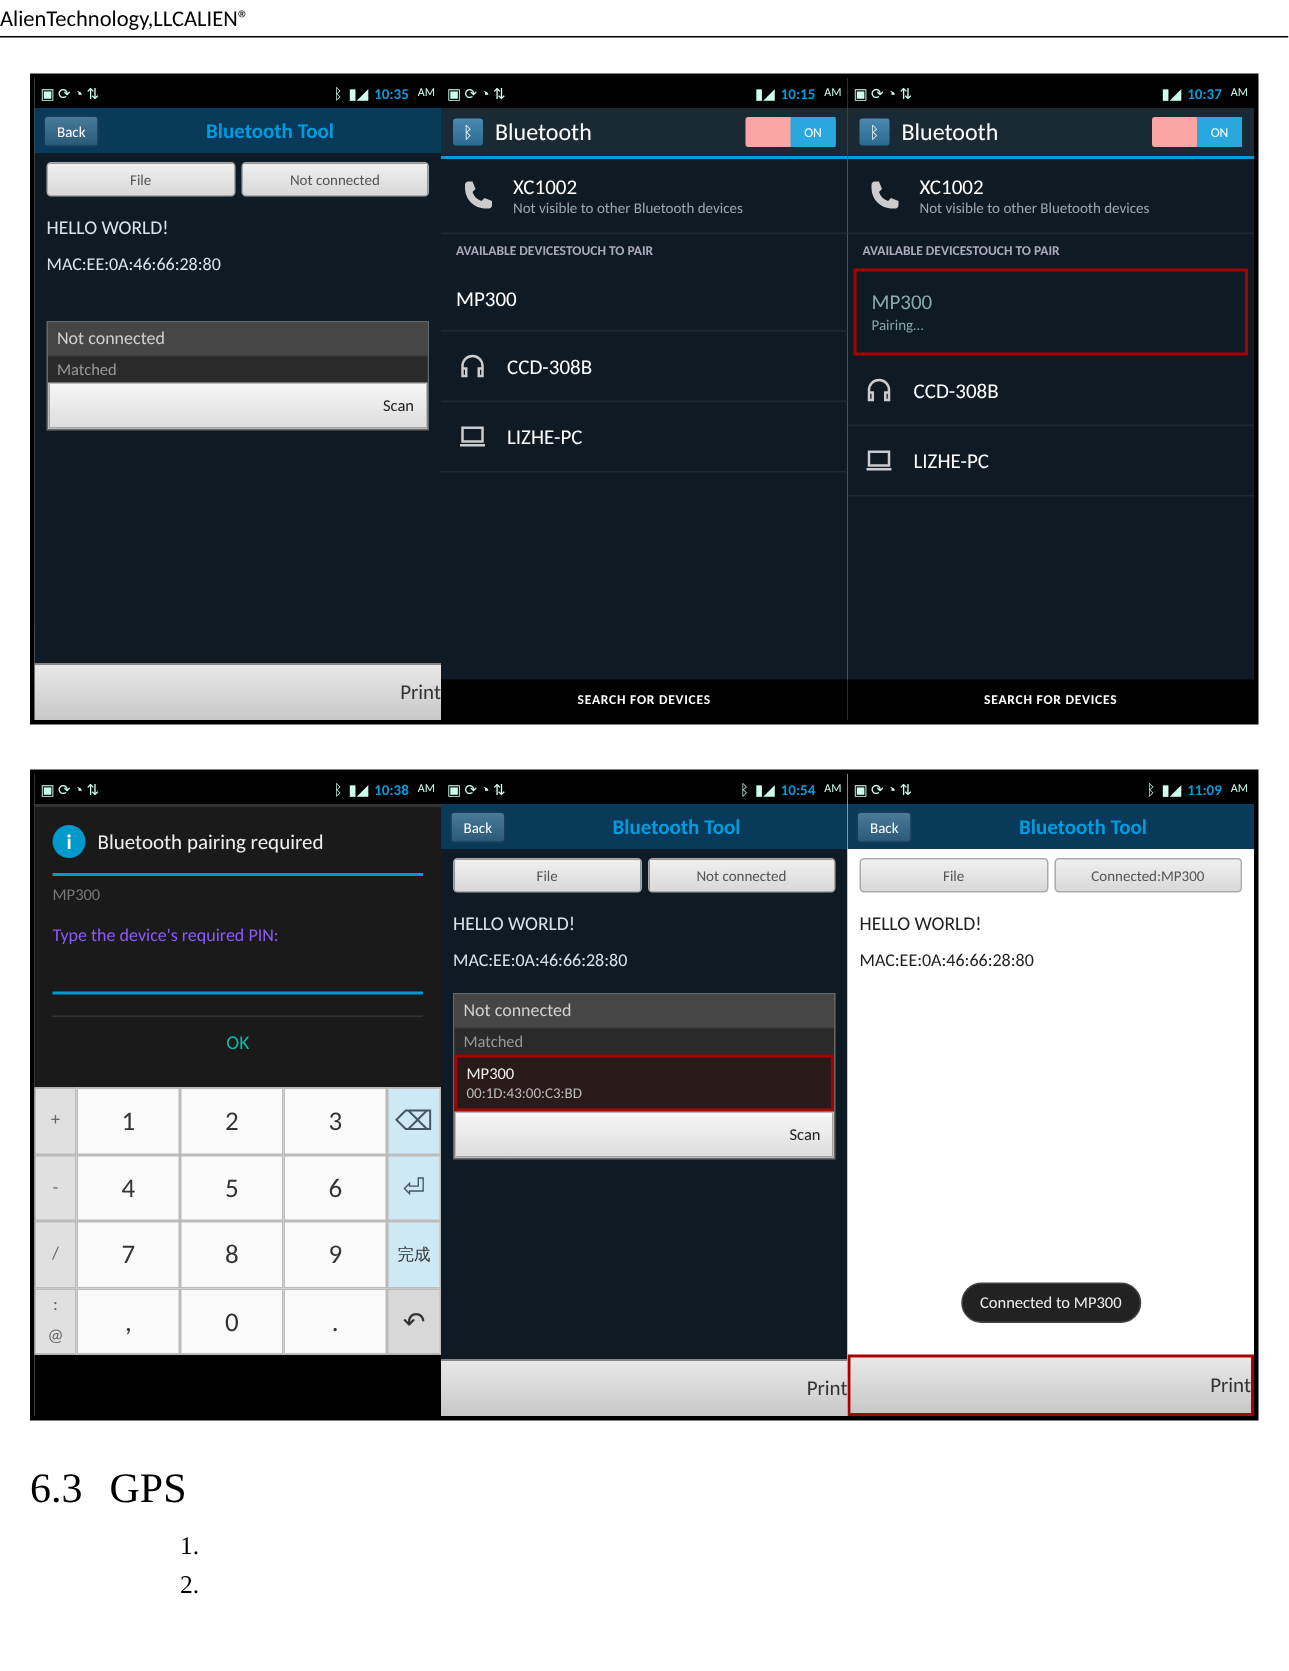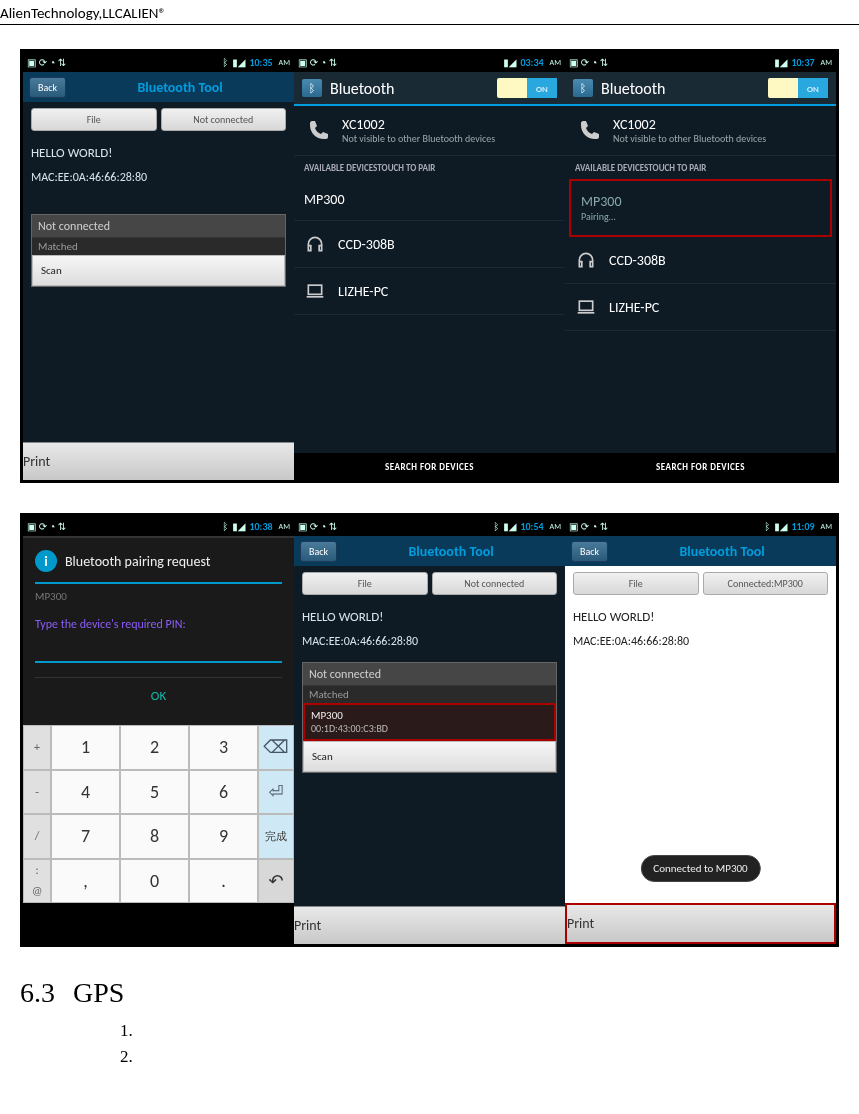--- a/index.html
+++ b/index.html
@@ -17,27 +17,27 @@
 .btn-back{background:linear-gradient(#4a7a9a,#2a5a7a);color:#fff;font-size:10px;padding:3px 8px;border-radius:3px;border:1px solid #1a3a5a}
 .bt-title{color:var(--blue-accent);font-size:14px;font-weight:bold;text-align:center;flex:1}
 .toolbtns{display:flex;gap:4px;padding:6px 8px;background:var(--bg-dark)}
 .toolbtns .btn{flex:1;background:linear-gradient(#f0f0f0,#d8d8d8);color:#555;border:1px solid #aaa;border-radius:3px;padding:4px 0;text-align:center;font-size:10px}
 .body-area{background:var(--bg-dark);padding:8px;color:#cfe;min-height:280px}
 .hello{font-size:13px;margin-bottom:10px;color:#d8e4ec}
 .mac{font-size:12px;color:#d8e4ec}
 .popup{background:#2c2c2c;border:1px solid #666;margin-top:30px}
 .popup-row{background:#464646;color:#d0d0d0;padding:4px 6px;font-size:12px;border-bottom:1px solid #333}
 .popup-matched{background:#2a2a2a;color:#999;padding:2px 6px;font-size:11px}
-.popup-scan{background:linear-gradient(#f6f6f6,#ddd);color:#222;text-align:left;padding:8px;border:1px solid #bbb}
-.print-footer{position:absolute;bottom:0;left:0;right:0;background:linear-gradient(#e8e8e8,#c8c8c8);color:#333;text-align:left;padding:10px 0;font-size:14px;border-top:1px solid #888}
+.popup-scan{background:linear-gradient(#f6f6f6,#ddd);color:#222;text-align:right;padding:8px;border:1px solid #bbb}
+.print-footer{position:absolute;bottom:0;left:0;right:0;background:linear-gradient(#e8e8e8,#c8c8c8);color:#333;text-align:right;padding:10px 0;font-size:14px;border-top:1px solid #888}
 .search-footer{position:absolute;bottom:0;left:0;right:0;background:#000;color:#fff;text-align:center;padding:8px 0;font-size:9px;font-weight:bold;letter-spacing:0.5px}
 .settings-header{background:#1a2a35;height:34px;display:flex;align-items:center;padding:0 8px;gap:8px;border-bottom:2px solid var(--blue-accent)}
 .bt-set-icon{width:20px;height:18px;background:linear-gradient(#4a8ab0,#2a6a90);border-radius:2px;display:flex;align-items:center;justify-content:center;color:#fff}
 .settings-title{font-size:16px;flex:1}
-.toggle{width:60px;height:20px;background:#fef9c3;border-radius:2px;display:flex}
+.toggle{width:60px;height:20px;background:#fca5a5;border-radius:2px;display:flex}
 .toggle-half{flex:1;display:flex;align-items:center;justify-content:center;font-size:9px}
 .toggle-on{background:var(--toggle-on);color:#fff}
 .phone-row{display:flex;align-items:center;padding:10px 10px;gap:10px;border-bottom:1px solid #1a2a35}
 .phone-icon{width:28px;height:28px;display:flex;align-items:center;justify-content:center;color:#888}
 .phone-text .name{font-size:14px}
 .phone-text .sub{font-size:10px;color:#9aa;line-height:1.2}
 .section-labels{display:flex;padding:6px 10px;font-size:9px;color:#aab;font-weight:bold}
 .dev-row{display:flex;align-items:center;padding:12px 10px;gap:12px;border-bottom:1px solid #1a2a35;font-size:14px}
 .dev-row.boxed{border:2px solid #a00;margin:0 4px}
 .dev-row .sub{font-size:10px;color:#8aa}
@@ -108,21 +108,21 @@
     <div class="print-footer">Print</div>
   </div>
 
   <div class="shot">
     <div class="status-bar">
       <div class="sb-left">
           <span>▣ ⟳ ◔ ⇅</span>
         </div>
       <div class="sb-right">
           <span>▮◢</span>
-          <span class="time">03:34</span>
+          <span class="time">10:15</span>
           <span class="am">AM</span>
         </div>
     </div>
     <div class="settings-header">
       <div class="bt-set-icon">ᛒ</div>
       <div class="settings-title">Bluetooth</div>
       <div class="toggle">
           <div class="toggle-half"></div>
           <div class="toggle-half toggle-on">ON</div>
         </div>
@@ -236,21 +236,21 @@
       <div class="sb-right">
           <span>ᛒ</span>
           <span>▮◢</span>
           <span class="time">10:38</span>
           <span class="am">AM</span>
         </div>
     </div>
     <div class="dialog">
       <div class="dialog-title">
           <div class="info-i">i</div>
-          <span>Bluetooth pairing request</span>
+          <span>Bluetooth pairing required</span>
         </div>
       <div style="color:#777;font-size:11px;padding-top:6px">MP300</div>
       <div class="dialog-body"><span>Type the device's required PIN:</span><div class="pin-line"></div></div>
       <div class="dialog-btns">
         <div class="d-ok">OK</div>
       </div>
     </div>
     <div class="keypad">
       <div class="side">+</div>
         <div>1</div>

